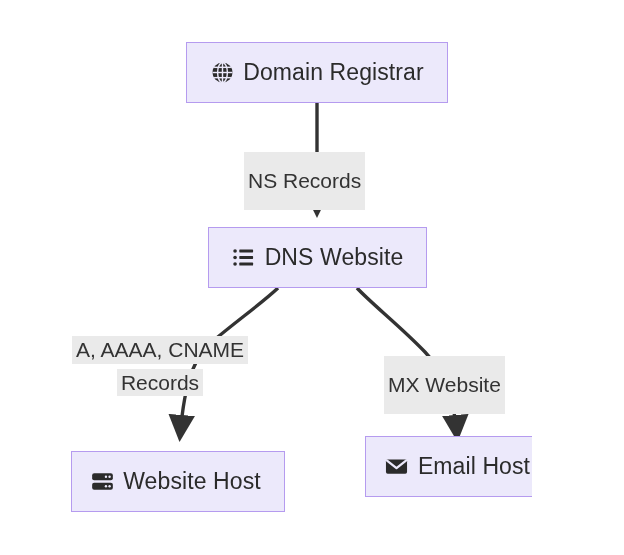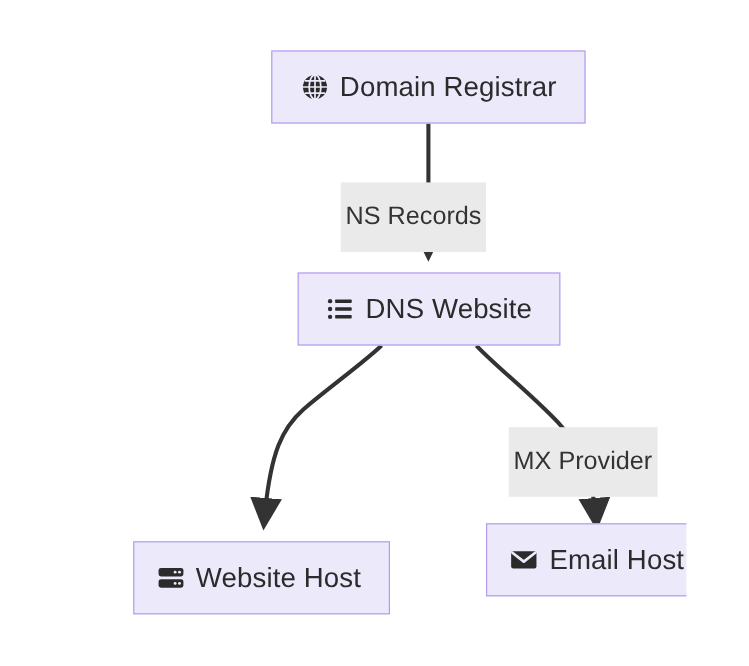--- a/index.html
+++ b/index.html
@@ -10,21 +10,20 @@
   }
   body {
     font-family: "Liberation Sans", sans-serif;
   }
   #diagram-root {
     position: relative;
     width: 532px;
     height: 555px;
     background: #ffffff;
     overflow: hidden;
-    margin-left: 40px;
   }
   #edge-layer {
     position: absolute;
     left: 0;
     top: 0;
     width: 624px;
     height: 555px;
   }
   .node {
     position: absolute;
@@ -161,16 +160,20 @@
       <svg viewBox="0 0 24 24" width="23" height="23" aria-hidden="true">
         <rect x="1" y="4.6" width="22" height="15" rx="1.8" fill="#2b2b2b"></rect>
         <path d="M2.1,5.9 L12,13.6 L21.9,5.9" fill="none" stroke="#ece9fb" stroke-width="2.4" stroke-linejoin="round" stroke-linecap="round"></path>
       </svg>
     </span>
     <span class="node-label">Email Host</span>
   </div>
 
   <div class="edge-label" id="edge-label-ns">NS Records</div>
 
+  <div class="edge-label stacked" id="edge-label-a">
+    <span>A, AAAA, CNAME</span>
+    <span>Records</span>
+  </div>
 
-  <div class="edge-label" id="edge-label-mx">MX Provider</div>
+  <div class="edge-label" id="edge-label-mx">MX Website</div>
 
 </div>
 
 </body></html>

